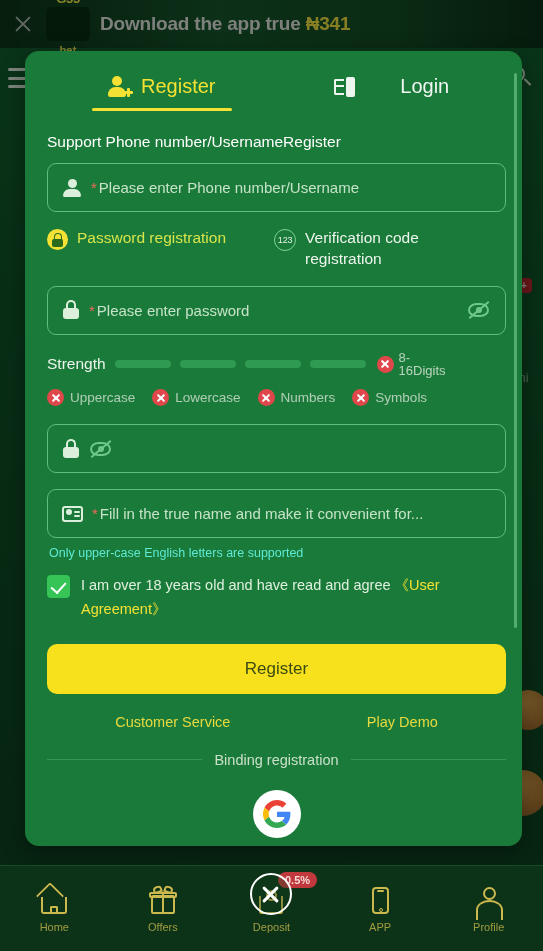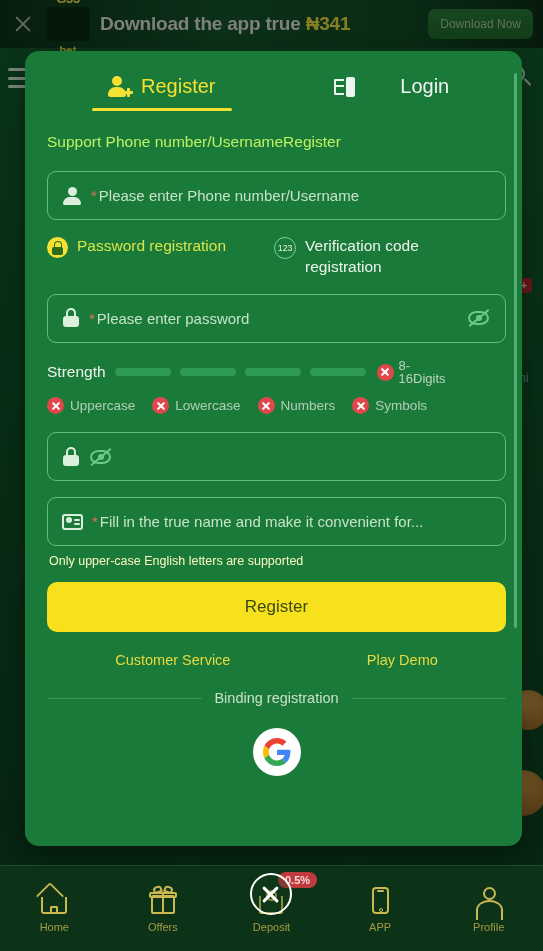--- a/index.html
+++ b/index.html
@@ -236,21 +236,21 @@
   .ic-login .frame {
     position: absolute; left: 1px; top: 3px; width: 10px; height: 16px;
     border: 2px solid #eef5ee; border-right: none; border-radius: 2px 0 0 2px;
   }
   .ic-login .arr {
     position: absolute; left: 2px; top: 9px; width: 9px; height: 2px; background: #eef5ee;
   }
 
   
   .support-label {
-    font-size: 15.5px; color: #bef264; margin-bottom: 20px;
+    font-size: 15.5px; color: #ffffff; margin-bottom: 12px;
   }
   .field {
     height: 49px; border: 1px solid #5fbd7e; border-radius: 9px;
     display: flex; align-items: center; gap: 9px;
     padding: 0 14px; margin-bottom: 16px; cursor: text;
     background: transparent;
   }
   .field-ph {
     flex: 1 1 auto; font-size: 15px; color: #c6e3c9;
     white-space: nowrap; overflow: hidden; text-overflow: ellipsis;
@@ -351,21 +351,21 @@
     background: #e0474a; position: relative;
   }
   .ic-xmark::before, .ic-xmark::after {
     content: ""; position: absolute; left: 3.5px; top: 7.5px;
     width: 10px; height: 2px; background: #fff; border-radius: 2px;
   }
   .ic-xmark::before { transform: rotate(45deg); }
   .ic-xmark::after  { transform: rotate(-45deg); }
 
   .hint {
-    font-size: 12.5px; color: #fef9c3; margin: -8px 0 14px 2px;
+    font-size: 12.5px; color: #5eead4; margin: -8px 0 14px 2px;
   }
 
   
   .agreement {
     display: flex; align-items: flex-start; gap: 11px; margin-bottom: 22px;
   }
   .checkbox {
     width: 23px; height: 23px; flex: 0 0 23px; border-radius: 4px;
     background: #35c455; position: relative; cursor: pointer; margin-top: 1px;
   }
@@ -436,21 +436,20 @@
     <div class="bg-chip" style="left:500px;top:770px;width:46px;height:46px;"></div>
     <div class="bg-text-frag" style="left:512px;top:370px;">shi</div>
 
     <div class="bg-topbanner">
       <div class="banner-close"></div>
       <div class="banner-logo">
         <div class="l1">G55</div>
         <div class="l2">bet</div>
       </div>
       <div class="banner-text"><span>Download the app true </span><span class="amount">₦341</span></div>
-      <button class="banner-btn">Download Now</button>
     </div>
 
     <div class="bg-hamburger">
       <span></span>
         <span></span>
         <span></span>
     </div>
 
     <div class="bg-search">
       <div class="ring"></div>
@@ -619,20 +618,24 @@
           <span class="outer"></span>
             <span class="face"></span>
             <span class="l1"></span>
             <span class="l2"></span>
         </span>
         <span class="field-ph"><span class="req">*</span><span>Fill in the true name and make it convenient for...</span></span>
       </div>
 
       <div class="hint">Only upper-case English letters are supported</div>
 
+      <div class="agreement">
+        <span class="checkbox"></span>
+        <span class="agreement-text"><span>I am over 18 years old and have read and agree</span> <span class="link">《User Agreement》</span></span>
+      </div>
 
       <button class="register-btn">Register</button>
 
       <div class="links-row">
         <span class="link-item">Customer Service</span>
         <span class="link-item">Play Demo</span>
       </div>
 
       <div class="divider-row">
         <span class="divider-line"></span>

